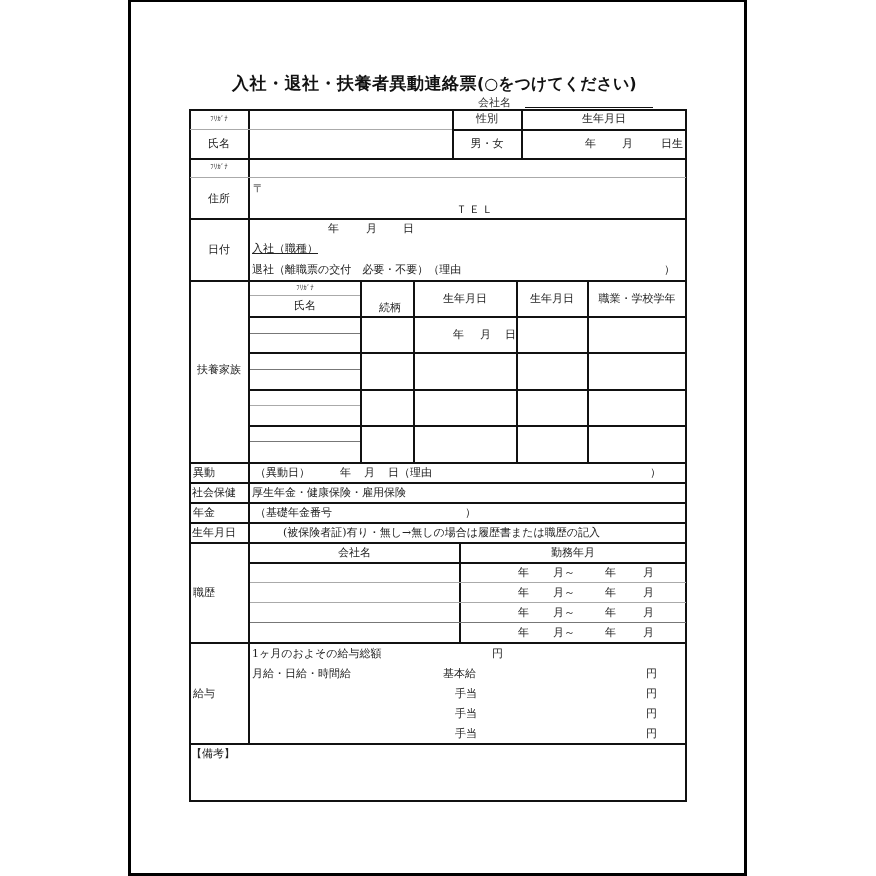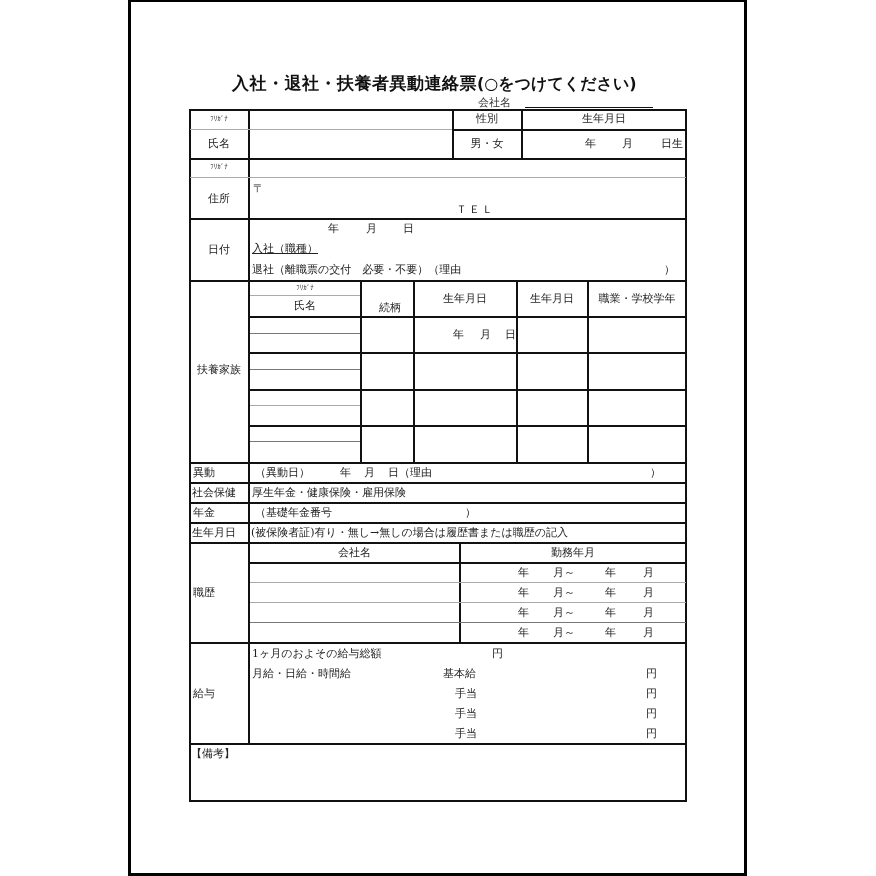--- a/index.html
+++ b/index.html
@@ -123,21 +123,21 @@
 <div class="t" style="left:650px; top:467px;">）</div>
 
 <div class="t" style="left:192px; top:487px;">社会保健</div>
 <div class="t" style="left:252px; top:487px;">厚生年金・健康保険・雇用保険</div>
 
 <div class="t" style="left:193px; top:507px;">年金</div>
 <div class="t" style="left:255px; top:507px;">（基礎年金番号</div>
 <div class="t" style="left:465px; top:507px;">）</div>
 
 <div class="t" style="left:192px; top:527px;">生年月日</div>
-<div class="t" style="left:251px; top:527px;">(被保険者証)有り・無し→無しの場合は履歴書または職歴の記入</div>
+<div class="t" style="left:251px; top:527px;padding-left:32px;">(被保険者証)有り・無し→無しの場合は履歴書または職歴の記入</div>
 
 <div class="vl" style="left:459px; top:542px; height:101px;"></div>
 <div class="hl" style="left:249px; top:562px; width:437px;"></div>
 <div class="hl thin" style="left:250px; top:582px; width:436px;"></div>
 <div class="hl thin" style="left:250px; top:602px; width:436px;"></div>
 <div class="hl mid" style="left:250px; top:622px; width:436px;"></div>
 <div class="hl" style="left:189px; top:642px; width:498px;"></div>
 
 <div class="t" style="left:193px; top:587px;">職歴</div>
 <div class="t c" style="left:250px; top:547px; width:209px;">会社名</div>

